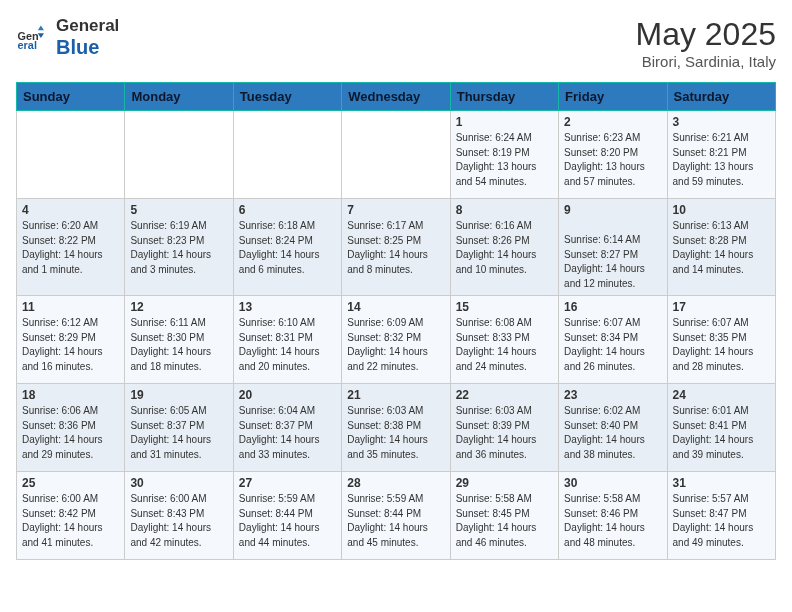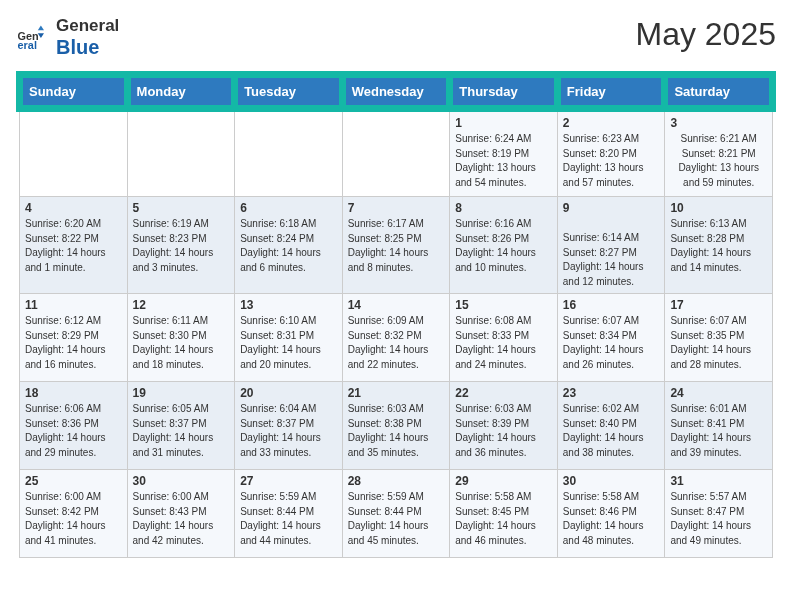--- a/index.html
+++ b/index.html
@@ -37,26 +37,26 @@
       font-size: 15px;
       color: #555;
     }
     table {
       width: 100%;
       border-collapse: collapse;
       table-layout: fixed;
     }
     thead tr th {
       background-color: #2e7abf;
-      color: #ffffff;
+      color: #0f172a;
       text-align: left;
       padding: 6px 6px;
       font-size: 13px;
       font-weight: bold;
-      border: 7px solid #14b8a6;
+      border: 1px solid #14b8a6;
     }
     tbody tr td {
       vertical-align: top;
       border: 1px solid #ccc;
       padding: 4px 5px;
       font-size: 10.5px;
       color: #333;
       height: 88px;
       background: #fff;
     }
@@ -95,20 +95,21 @@
     </svg>
     <div>
       <div style="display:flex; gap:0;flex-direction:column;">
         <span style="font-size:17px;font-weight:bold;color:#333;">General</span>
           <span style="font-size:20px;font-weight:bold;color:#1a5fa8;">Blue</span>
       </div>
     </div>
   </div>
   <div class="title-block">
     <div class="month-title">May 2025</div>
+    <div class="location-title">Birori, Sardinia, Italy</div>
   </div>
 </div>
 
 <table>
   <thead>
     <tr>
     <th>Sunday</th>
         <th>Monday</th>
         <th>Tuesday</th>
         <th>Wednesday</th>
@@ -132,21 +133,21 @@
         </td>
         <td>
           <span class="day-number">2</span>
           <div class="cell-info" style="white-space: pre-line;">Sunrise: 6:23 AM
 Sunset: 8:20 PM
 Daylight: 13 hours
 and 57 minutes.</div>
         </td>
         <td>
           <span class="day-number">3</span>
-          <div class="cell-info" style="white-space: pre-line; text-align: center;">Sunrise: 6:21 AM
+          <div class="cell-info" style="white-space: pre-line;">Sunrise: 6:21 AM
 Sunset: 8:21 PM
 Daylight: 13 hours
 and 59 minutes.</div>
         </td>
       </tr>
       <tr>
         <td>
           <span class="day-number">4</span>
           <div class="cell-info" style="white-space: pre-line;">Sunrise: 6:20 AM
 Sunset: 8:22 PM

